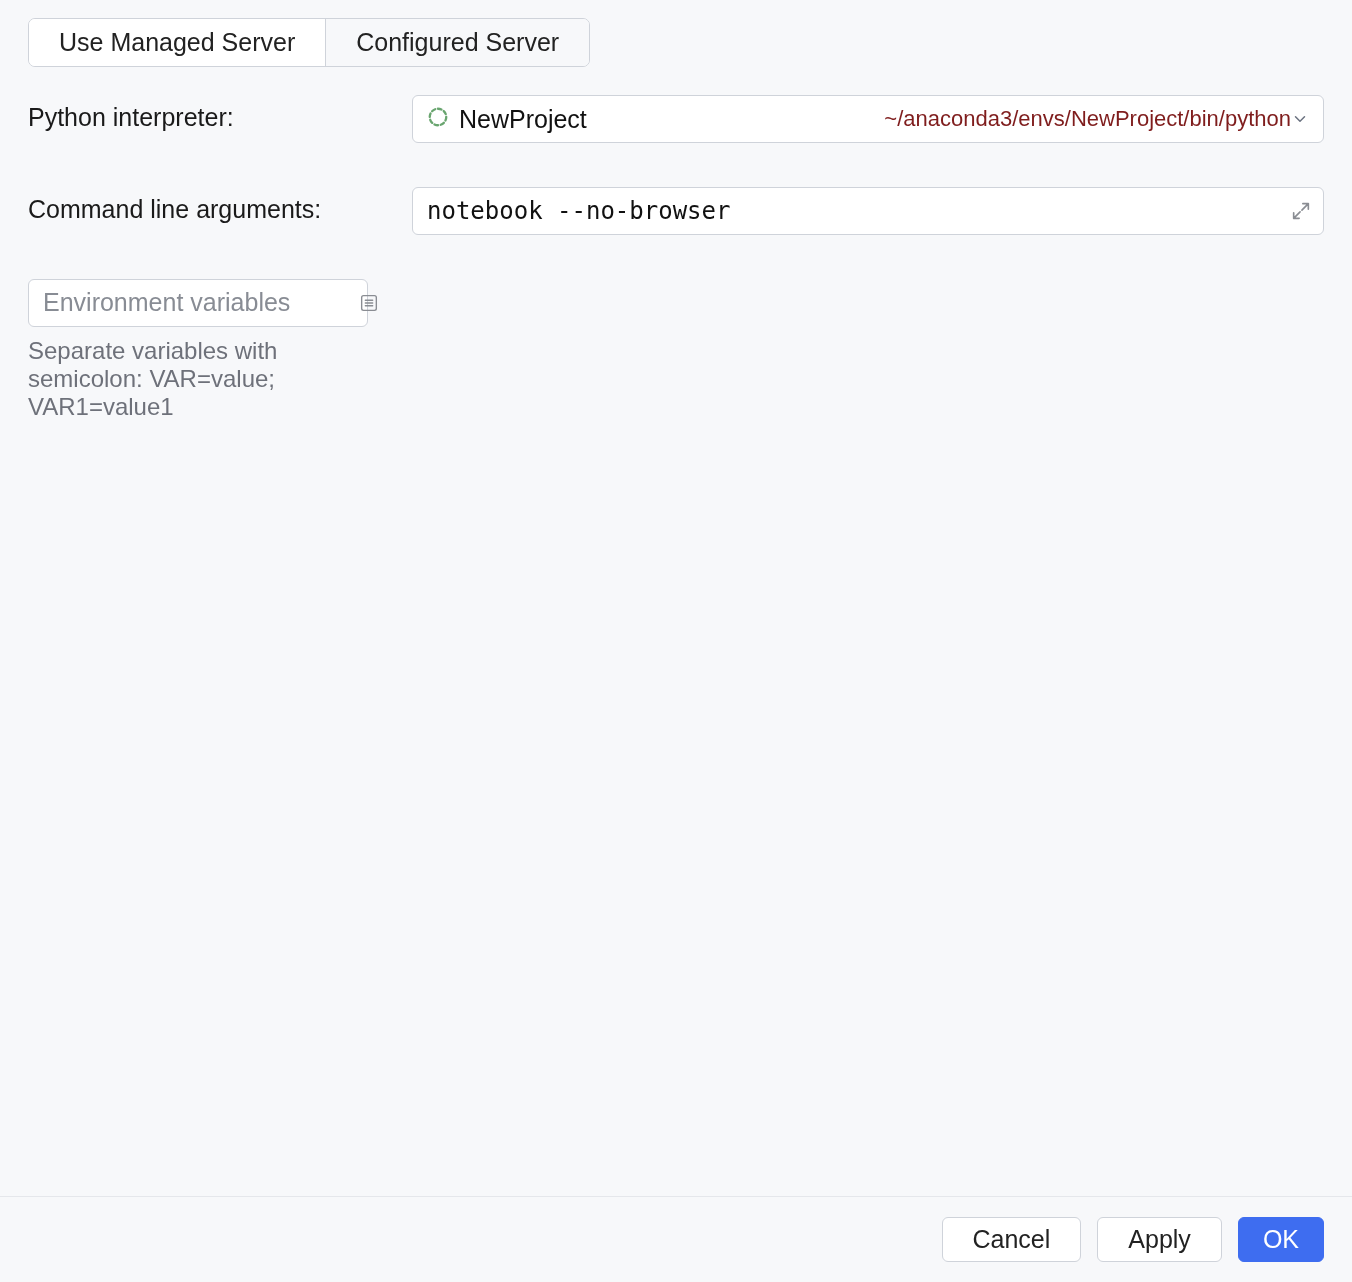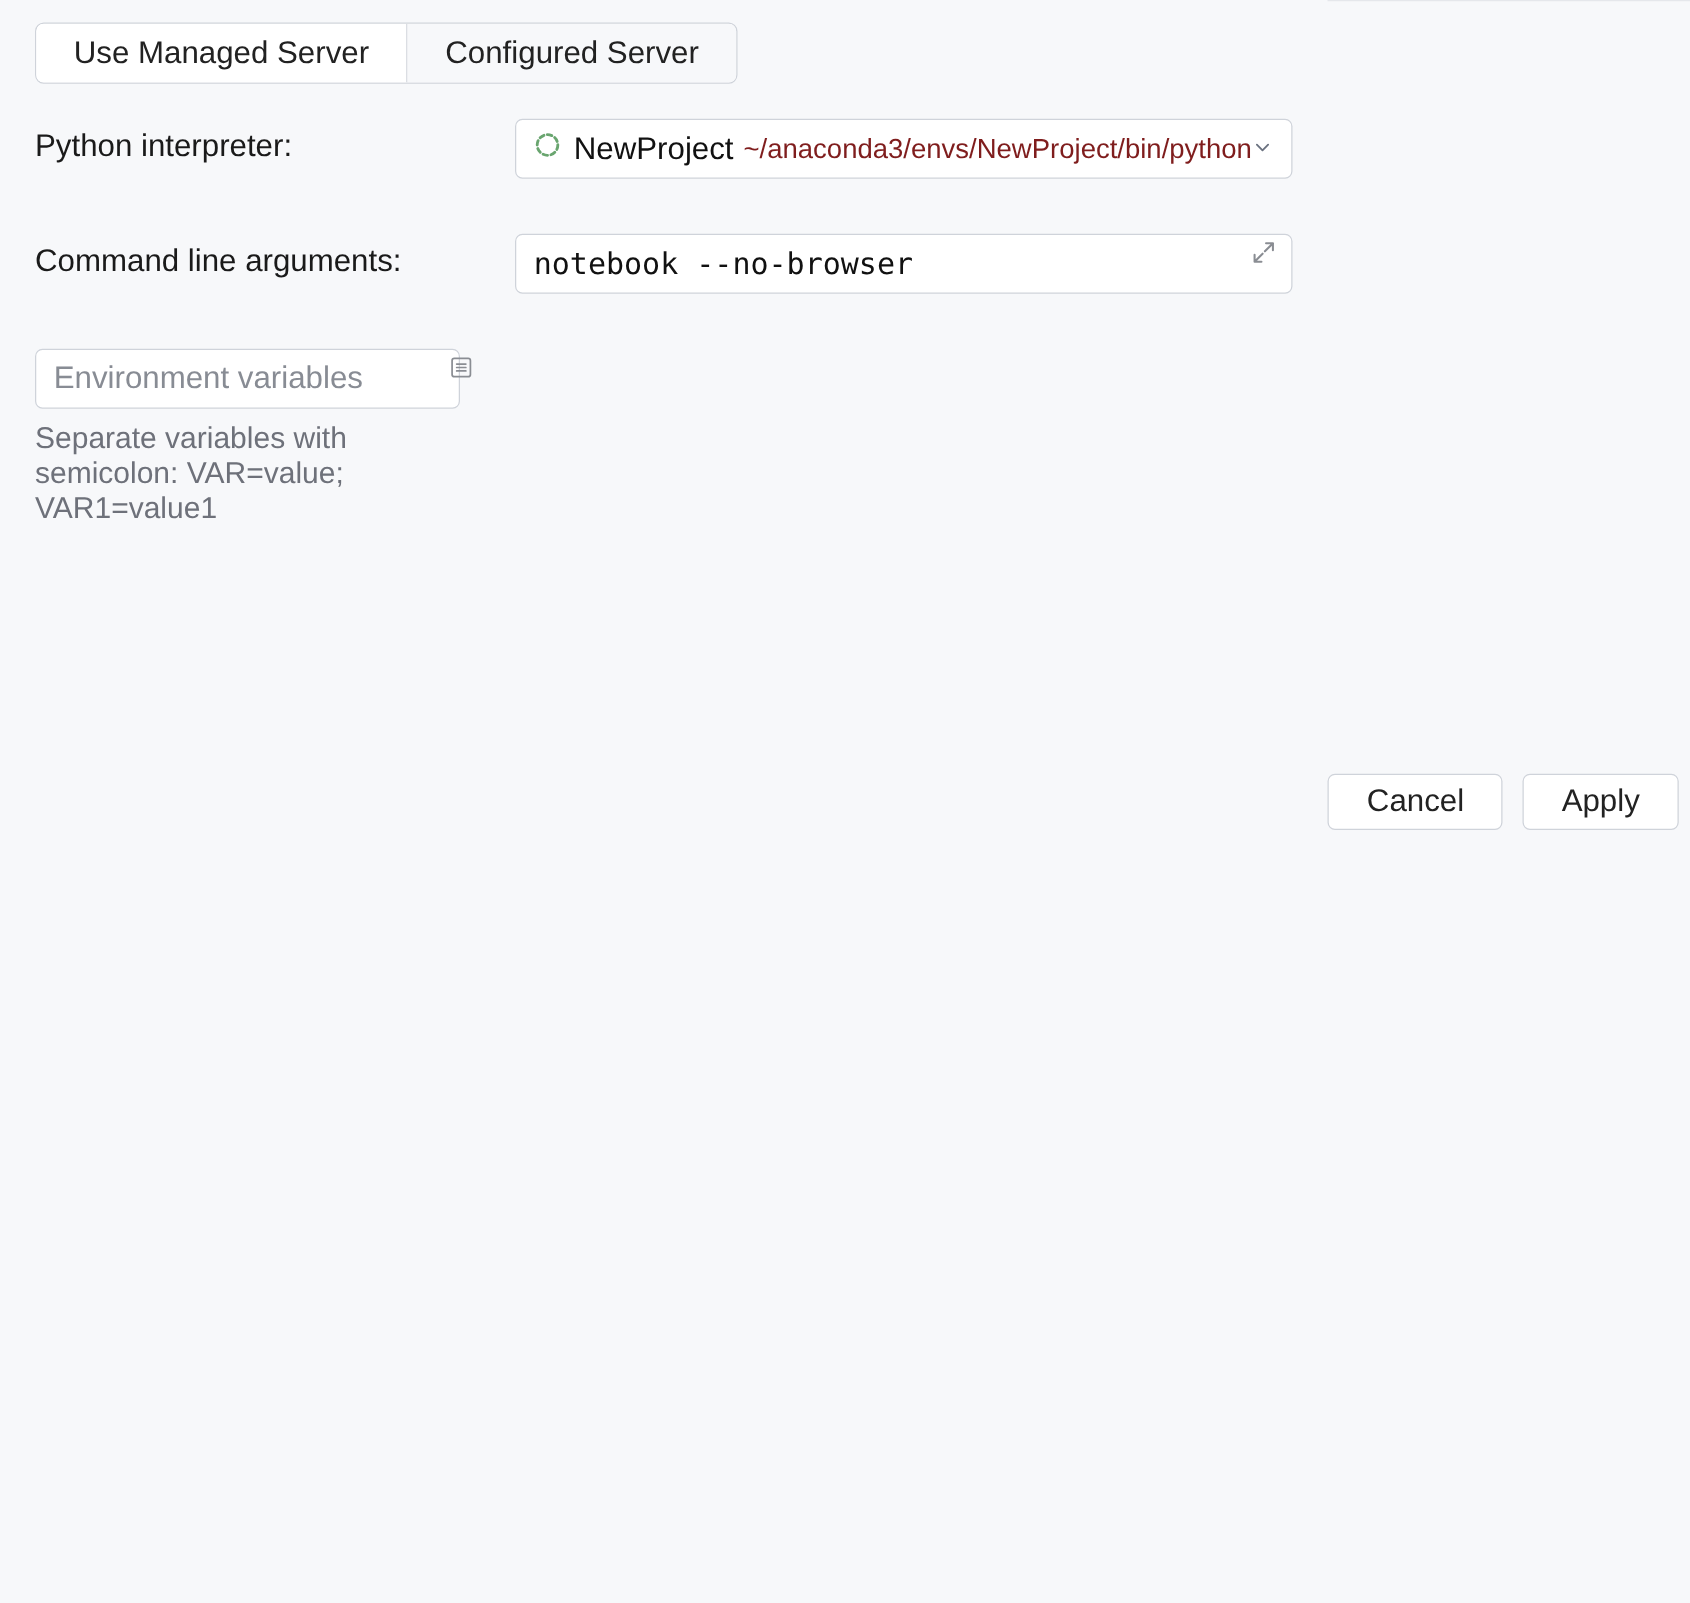--- a/index.html
+++ b/index.html
@@ -6,20 +6,21 @@
   html, body {
     margin: 0; padding: 0;
     width: 1352px; height: 1282px;
     font-family: -apple-system, BlinkMacSystemFont, "Segoe UI", Arial, sans-serif;
     background: #f7f8fa;
     color: #1a1a1a;
     font-size: 25px;
   }
   .main {
     display: flex;
+    flex-direction: column;
     height: 100%;
   }
   .content {
     flex: 1;
     padding: 18px 28px 0 28px;
   }
   .tabs {
     display: inline-flex;
     border: 1px solid #cfd3da;
     border-radius: 7px;
@@ -78,20 +79,21 @@
     white-space: nowrap;
     overflow: hidden;
     text-align: right;
   }
   .chevron-down-icon {
     color: #6b7280;
     flex-shrink: 0;
   }
   .text-input-wrap {
     display: flex;
+    align-items: center;
     background: #ffffff;
     border: 1px solid #cfd3da;
     border-radius: 6px;
     height: 48px;
     padding: 0 8px 0 12px;
   }
   .text-input {
     flex: 1;
     border: none;
     outline: none;

